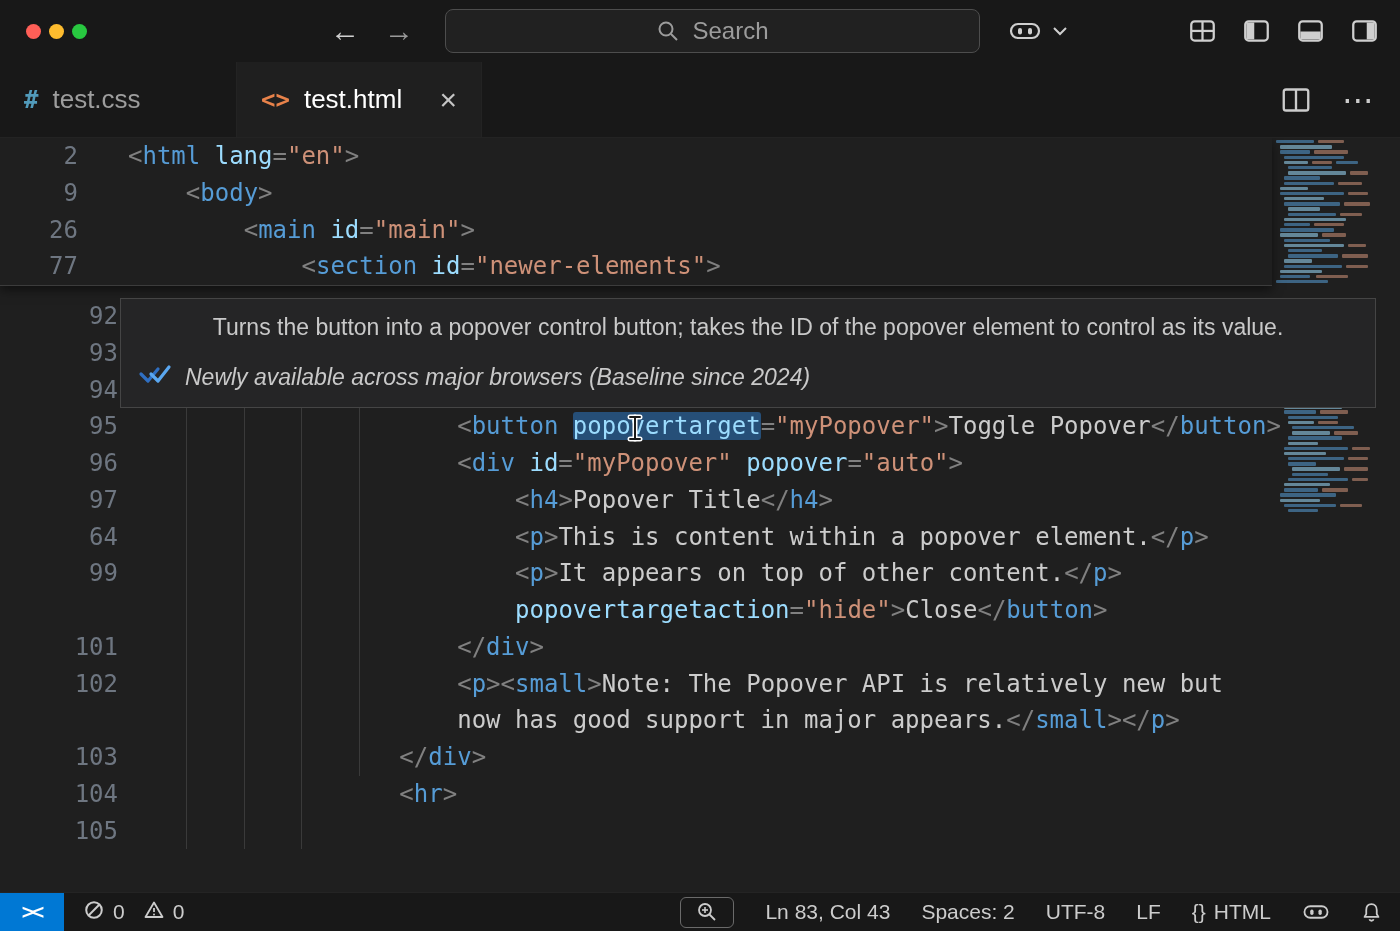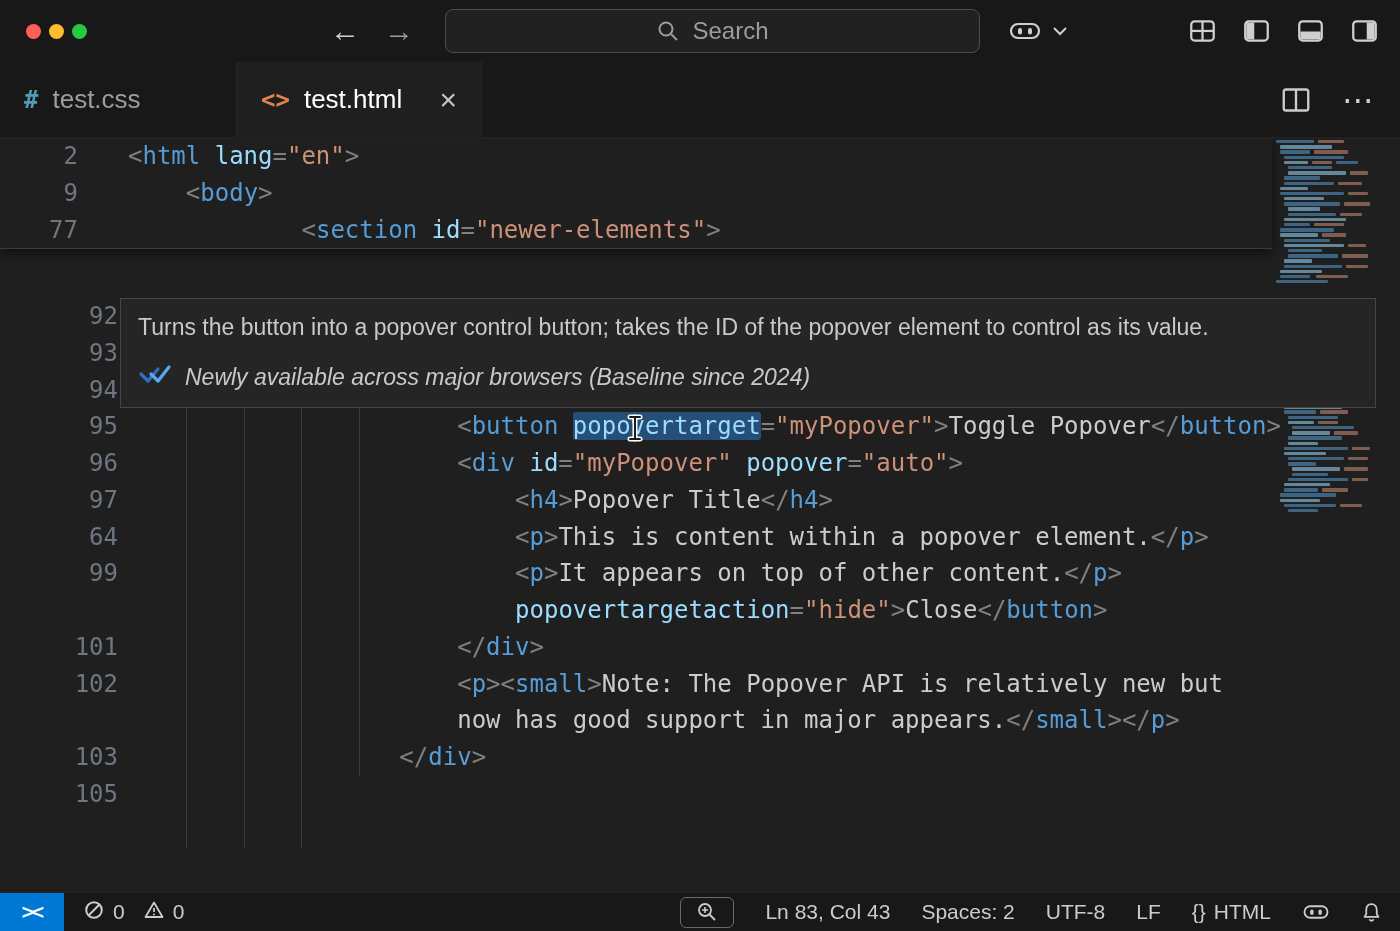--- a/index.html
+++ b/index.html
@@ -43,21 +43,21 @@
   .tk-p{color:#808080}.tk-t{color:#569cd6}.tk-a{color:#9cdcfe}.tk-s{color:#ce9178}.tk-x{color:#cccccc}
   .tk-h{color:#9cdcfe;background:#264f78;border-radius:3px;}
   #sticky{position:absolute;top:0;left:0;right:128px;z-index:3;background:#1f1f1f;
     border-bottom:1px solid #3c3c3c;box-shadow:0 4px 10px rgba(0,0,0,.5);}
   #rows{position:absolute;top:160px;left:0;right:128px;z-index:1;margin-left:40px;}
   .guide{position:absolute;width:1px;background:#3a3a3a;z-index:0;}
 
   
   .tooltip{position:absolute;left:120px;top:160px;width:1256px;background:#252526;
     border:1px solid #454545;z-index:4;padding:13px 17px 16px;color:#c9c9c9;font-size:23px;}
-  .tooltip .l1{line-height:30px;}
+  .tooltip .l1{line-height:30px;text-align:center;}
   .tooltip .l2{margin-top:21px;font-style:italic;display:flex;align-items:center;gap:13px;line-height:28px;}
 
   
   .minimap{position:absolute;right:0;top:0;width:128px;height:100%;z-index:2;cursor:pointer;}
   .mm-cluster{position:absolute;left:0;width:100%;}
   .mm-row{position:relative;height:3.4px;margin-bottom:1.8px;}
   .mm-seg{position:absolute;top:0;height:100%;border-radius:1px;opacity:.55;}
   .mm-b{background:#569cd6}.mm-a{background:#9cdcfe}.mm-o{background:#ce9178}
 
   .cursor-pointer{position:absolute;left:626px;top:276px;z-index:6;}
@@ -175,25 +175,27 @@
         <div class="row"><span class="num">95</span><span class="codeln" style="padding-left: 339.2px;"><span class="tk-p">&lt;</span><span class="tk-t">button</span><span class="tk-x"> </span><span class="tk-h">popovertarget</span><span class="tk-p">=</span><span class="tk-s">"myPopover"</span><span class="tk-p">&gt;</span><span class="tk-x">Toggle Popover</span><span class="tk-p">&lt;/</span><span class="tk-t">button</span><span class="tk-p">&gt;</span></span></div>
         <div class="row"><span class="num">96</span><span class="codeln" style="padding-left: 339.2px;"><span class="tk-p">&lt;</span><span class="tk-t">div</span><span class="tk-x"> </span><span class="tk-a">id</span><span class="tk-p">=</span><span class="tk-s">"myPopover"</span><span class="tk-x"> </span><span class="tk-a">popover</span><span class="tk-p">=</span><span class="tk-s">"auto"</span><span class="tk-p">&gt;</span></span></div>
         <div class="row"><span class="num">97</span><span class="codeln" style="padding-left: 397.04px;"><span class="tk-p">&lt;</span><span class="tk-t">h4</span><span class="tk-p">&gt;</span><span class="tk-x">Popover Title</span><span class="tk-p">&lt;/</span><span class="tk-t">h4</span><span class="tk-p">&gt;</span></span></div>
         <div class="row"><span class="num">64</span><span class="codeln" style="padding-left: 397.04px;"><span class="tk-p">&lt;</span><span class="tk-t">p</span><span class="tk-p">&gt;</span><span class="tk-x">This is content within a popover element.</span><span class="tk-p">&lt;/</span><span class="tk-t">p</span><span class="tk-p">&gt;</span></span></div>
         <div class="row"><span class="num">99</span><span class="codeln" style="padding-left: 397.04px;"><span class="tk-p">&lt;</span><span class="tk-t">p</span><span class="tk-p">&gt;</span><span class="tk-x">It appears on top of other content.</span><span class="tk-p">&lt;/</span><span class="tk-t">p</span><span class="tk-p">&gt;</span></span></div>
         <div class="row"><span class="num"></span><span class="codeln" style="padding-left: 397.04px;"><span class="tk-a">popovertargetaction</span><span class="tk-p">=</span><span class="tk-s">"hide"</span><span class="tk-p">&gt;</span><span class="tk-x">Close</span><span class="tk-p">&lt;/</span><span class="tk-t">button</span><span class="tk-p">&gt;</span></span></div>
         <div class="row"><span class="num">101</span><span class="codeln" style="padding-left: 339.2px;"><span class="tk-p">&lt;/</span><span class="tk-t">div</span><span class="tk-p">&gt;</span></span></div>
         <div class="row"><span class="num">102</span><span class="codeln" style="padding-left: 339.2px;"><span class="tk-p">&lt;</span><span class="tk-t">p</span><span class="tk-p">&gt;</span><span class="tk-p">&lt;</span><span class="tk-t">small</span><span class="tk-p">&gt;</span><span class="tk-x">Note: The Popover API is relatively new but</span></span></div>
         <div class="row"><span class="num"></span><span class="codeln" style="padding-left: 339.2px;"><span class="tk-x">now has good support in major appears.</span><span class="tk-p">&lt;/</span><span class="tk-t">small</span><span class="tk-p">&gt;</span><span class="tk-p">&lt;/</span><span class="tk-t">p</span><span class="tk-p">&gt;</span></span></div>
         <div class="row"><span class="num">103</span><span class="codeln" style="padding-left: 281.36px;"><span class="tk-p">&lt;/</span><span class="tk-t">div</span><span class="tk-p">&gt;</span></span></div>
+        <div class="row"><span class="num">104</span><span class="codeln" style="padding-left: 281.36px;"><span class="tk-p">&lt;</span><span class="tk-t">hr</span><span class="tk-p">&gt;</span></span></div>
         <div class="row"><span class="num">105</span><span class="codeln" style="padding-left: 50px;"></span></div>
       </div>
     <div id="sticky">
         <div class="row"><span class="num">2</span><span class="codeln" style="padding-left: 50px;"><span class="tk-p">&lt;</span><span class="tk-t">html</span><span class="tk-x"> </span><span class="tk-a">lang</span><span class="tk-p">=</span><span class="tk-s">"en"</span><span class="tk-p">&gt;</span></span></div>
         <div class="row"><span class="num">9</span><span class="codeln" style="padding-left: 107.84px;"><span class="tk-p">&lt;</span><span class="tk-t">body</span><span class="tk-p">&gt;</span></span></div>
+        <div class="row"><span class="num">26</span><span class="codeln" style="padding-left: 165.68px;"><span class="tk-p">&lt;</span><span class="tk-t">main</span><span class="tk-x"> </span><span class="tk-a">id</span><span class="tk-p">=</span><span class="tk-s">"main"</span><span class="tk-p">&gt;</span></span></div>
         <div class="row"><span class="num">77</span><span class="codeln" style="padding-left: 223.52px;"><span class="tk-p">&lt;</span><span class="tk-t">section</span><span class="tk-x"> </span><span class="tk-a">id</span><span class="tk-p">=</span><span class="tk-s">"newer-elements"</span><span class="tk-p">&gt;</span></span></div>
       </div>
 
     <div class="tooltip">
       <div class="l1">Turns the button into a popover control button; takes the ID of the popover element to control as its value.</div>
       <div class="l2">
         <span>
           <svg width="34" height="22" viewBox="0 0 34 22">
               <path d="M3 11 L10 18 L20 6" fill="none" stroke="#2f6fc2" stroke-width="3.2" stroke-linecap="round" stroke-linejoin="round"></path>
               <path d="M13 11 L20 18 L31 4" fill="none" stroke="#5aa7f0" stroke-width="3.2" stroke-linecap="round" stroke-linejoin="round"></path>

